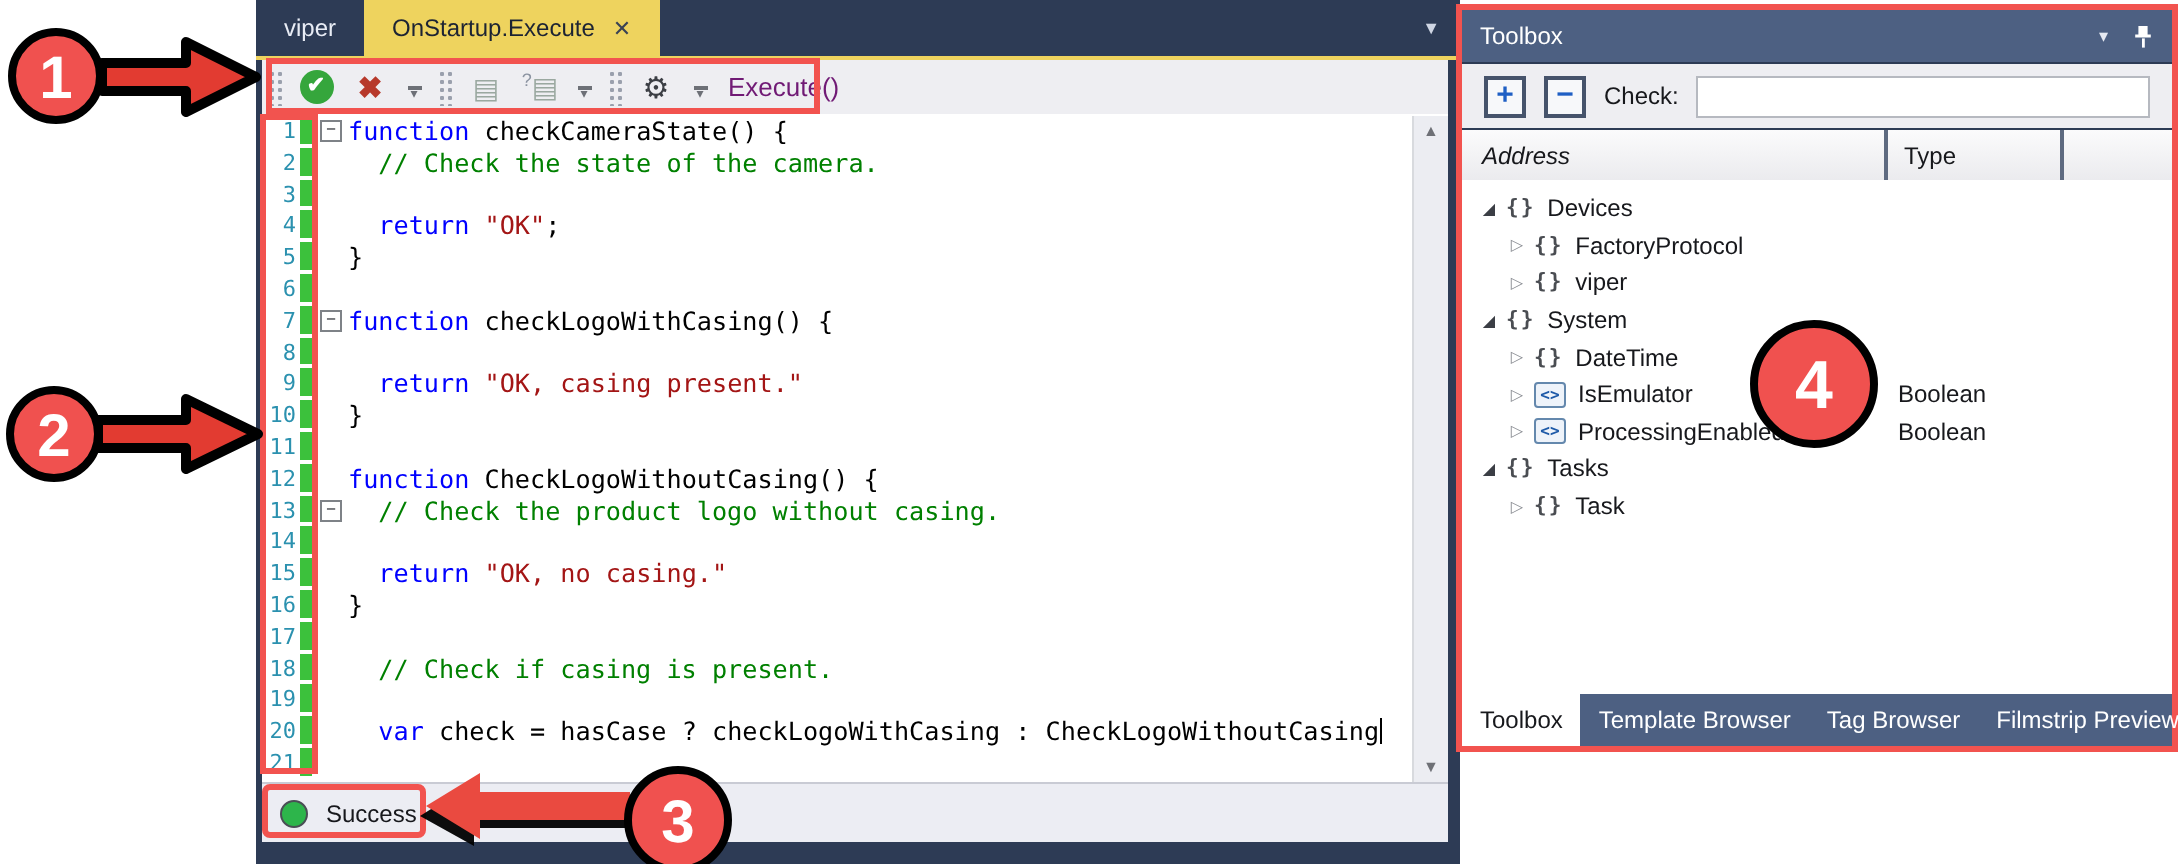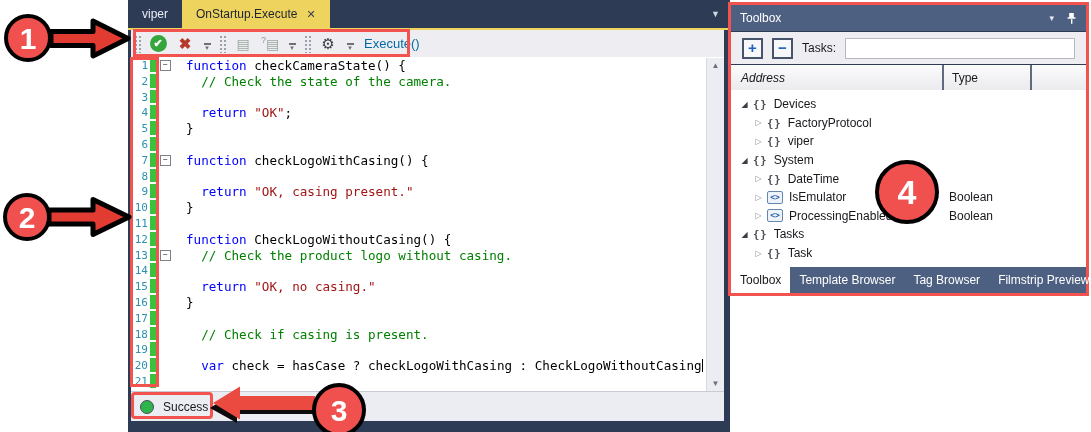--- a/index.html
+++ b/index.html
@@ -17,44 +17,44 @@
   .grip{width:7px;height:18px;background-image:radial-gradient(circle,#9aa0ad 1px,transparent 1.2px);background-size:4px 4px;}
   .tbtn{display:flex;align-items:center;justify-content:center;width:20px;height:20px;}
   .check-circle{width:17px;height:17px;border-radius:50%;background:#35a63c;color:#fff;font-size:11px;line-height:17px;text-align:center;font-weight:bold;}
   .red-x{color:#b7392b;font-size:15px;font-weight:bold;}
   .overflow{display:flex;flex-direction:column;align-items:center;width:10px;margin-top:6px;}
   .overflow i{display:block;width:7px;border-top:2px solid #6d7077;}
   .overflow b{color:#6d7077;font-size:7px;font-weight:normal;line-height:5px;}
   .dis{color:#9aa8a0;font-size:14px;}
   .dis sup{font-size:9px;color:#8b93a1;}
   .gear{color:#3c3f45;font-size:15px;}
-  .exec-label{font-size:13px;color:#0369a1;padding-left:2px;}
+  .exec-label{font-size:13px;color:#701a75;padding-left:2px;}
 
   .editor-area{height:333px;margin:0 6px 0 3px;background:#fff;display:flex;position:relative;padding-top:1px;}
   .gutter{width:26px;display:flex;flex-direction:column;}
   .gline{height:15.8px;display:flex;align-items:stretch;}
   .lnum{width:17px;text-align:right;color:#2b91af;font:11px "DejaVu Sans Mono",monospace;line-height:15.8px;}
   .gbar{width:6px;margin-left:2px;background:#3cc13c;border-bottom:2px solid #fff;box-sizing:border-box;}
   .foldcol{width:17px;display:flex;flex-direction:column;align-items:center;}
   .fline{height:15.8px;display:flex;align-items:center;justify-content:center;width:100%;}
   .foldbox{width:9px;height:9px;border:1px solid #7e8287;background:#fff;color:#3c3f45;font:8px "DejaVu Sans Mono",monospace;line-height:7px;text-align:center;}
   .codecol{flex:1;overflow:hidden;}
-  .cline{height:15.8px;white-space:pre;font:12.6px "DejaVu Sans Mono",monospace;line-height:15.8px;margin-left:12px;}
+  .cline{height:15.8px;white-space:pre;font:12.6px "DejaVu Sans Mono",monospace;line-height:15.8px;}
   .kw{color:#0000ff}.cm{color:#008000}.str{color:#a31515}.pl{color:#000}
   .caret{display:inline-block;width:1.5px;height:13px;background:#000;vertical-align:-2px;}
   .vscroll{width:17px;background:#ecedf2;border-left:1px solid #d8dade;display:flex;flex-direction:column;justify-content:space-between;align-items:center;padding:3px 0;}
   .scroll-arrow{color:#6e7076;font-size:8px;}
 
   .statusbar{height:29px;margin:0 6px 0 3px;background:#ecedf3;border-top:1px solid #c9cbd4;display:flex;align-items:center;gap:9px;padding-left:9px;}
   .status-dot{width:12px;height:12px;border-radius:50%;background:#2db54b;border:1px solid #4a4e55;}
   .status-label{font-size:12px;color:#17181c;}
   .bottomstrip{height:100%;background:#2d3b55;}
 
   
-  #toolbox{position:absolute;left:728px;top:2px;width:361px;height:294px;box-sizing:border-box;border:3px solid #f2534f;background:#5eead4;display:flex;flex-direction:column;}
+  #toolbox{position:absolute;left:728px;top:2px;width:361px;height:374px;box-sizing:border-box;border:3px solid #f2534f;background:#5eead4;display:flex;flex-direction:column;}
   .tb-header{height:26px;background:#4d6082;color:#fff;display:flex;align-items:center;padding:0 9px;font-size:12px;}
   .tb-title{flex:1;}
   .tb-chevron{font-size:9px;color:#e6eaf2;margin-right:12px;}
   .tb-filter{height:32px;background:#eeeef2;display:flex;align-items:center;gap:9px;padding:0 11px;border-top:1px solid #2d3b55;}
   .pm-btn{width:21px;height:21px;box-sizing:border-box;border:2px solid #46536b;background:#f7f8fa;color:#1f5fc4;font-size:15px;font-weight:bold;line-height:16px;text-align:center;}
   .filter-label{font-size:12px;color:#17181c;}
   .filter-input{flex:1;height:21px;box-sizing:border-box;border:1px solid #b6b9c0;background:#fff;font-size:12px;padding:0 4px;font-family:"Liberation Sans",sans-serif;}
   .tb-grid-header{height:25px;background:linear-gradient(#fbfbfc,#ebebee);display:flex;align-items:center;font-size:12px;color:#17181c;border-top:1px solid #2d3b55;}
   .gh-cell{height:100%;display:flex;align-items:center;box-sizing:border-box;border-right:2px solid #5e6a80;}
   .gh-address{width:213px;padding-left:10px;font-style:italic;}
@@ -289,21 +289,21 @@
       <span class="tb-title">Toolbox</span>
       <span class="tb-chevron">▾</span>
       <svg width="11" height="13" viewBox="0 0 11 13">
         <path d="M3.2 1 h4.6 v4.2 h1.6 v1.6 H1.6 V5.2 h1.6 z" fill="#fff"></path>
         <rect x="5" y="7.2" width="1.4" height="4.6" fill="#fff"></rect>
       </svg>
     </div>
     <div class="tb-filter">
       <span class="pm-btn">+</span>
       <span class="pm-btn">−</span>
-      <span class="filter-label">Tasks:</span>
+      <span class="filter-label">Check:</span>
       <input class="filter-input" value="" style="">
     </div>
     <div class="tb-grid-header">
       <span class="gh-cell gh-address">Address</span>
       <span class="gh-cell gh-type">Type</span>
       <span class="gh-cell gh-rest"></span>
     </div>
     <div class="tb-tree" id="tb-tree">
         <div class="trow" style="padding-left: 8px;">
           <span class="texp expanded">◢</span>

